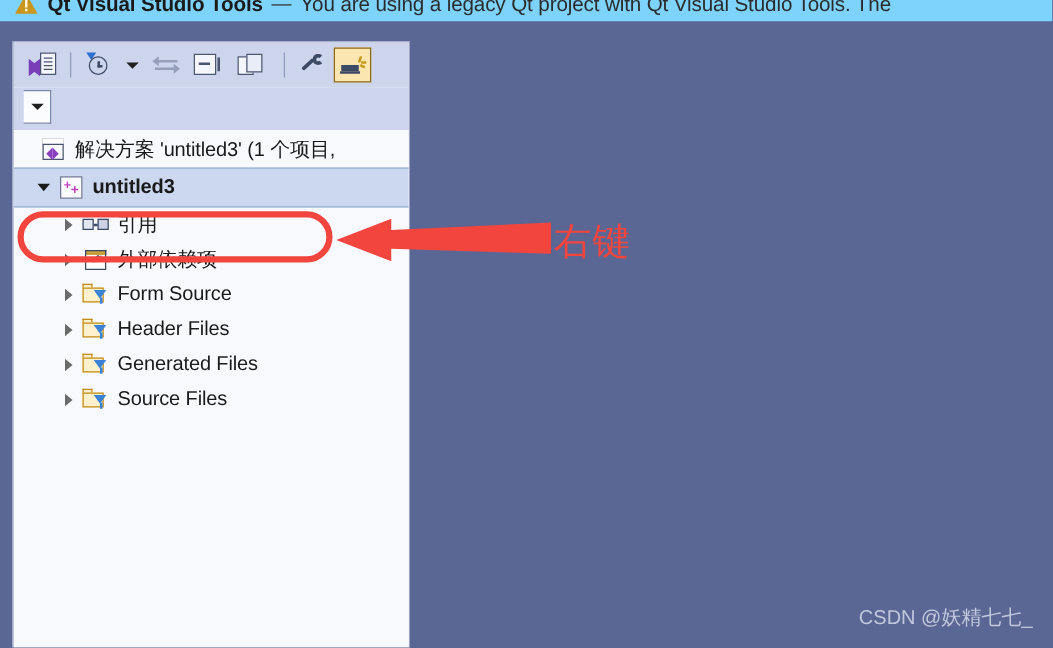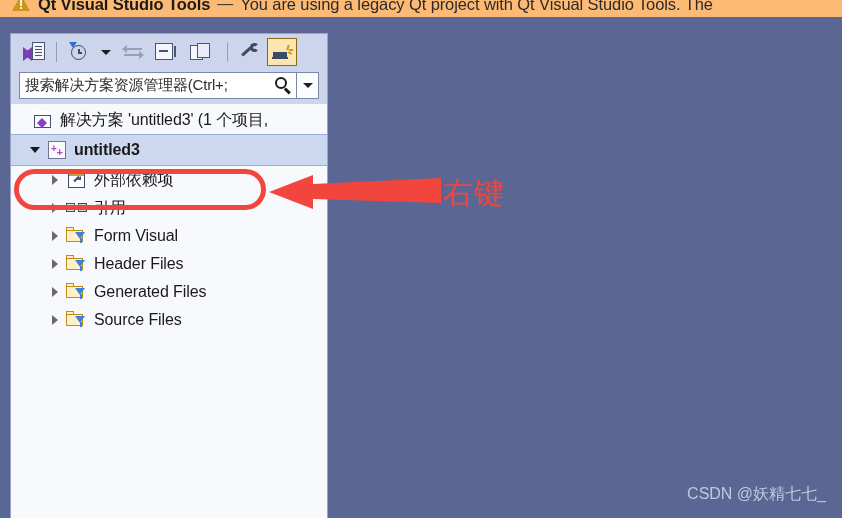--- a/index.html
+++ b/index.html
@@ -14,21 +14,21 @@
     background: #5a6794;
     position: relative;
   }
 
   
   .banner {
     position: absolute;
     left: 0; top: 0;
     width: 842px;
     height: 17px;
-    background: #fdba74;
+    background: #7dd3fc;
     overflow: hidden;
     white-space: nowrap;
     text-align: center;
   }
   .banner-inner {
     position: absolute;
     left: 0;
     top: -9px;
     height: 26px;
     display: flex;
@@ -663,29 +663,20 @@
         <div class="bar"></div>
           <div class="base"></div>
         <div class="sp s1"></div>
           <div class="sp s2"></div>
           <div class="sp s3"></div>
       </div>
     </div>
   </div>
 
   <div class="search-row">
-    <div class="search-box">
-      <span class="search-ph">搜索解决方案资源管理器(Ctrl+;</span>
-      <div class="search-mag">
-        <div class="mag-g">
-          <div class="ring"></div>
-            <div class="stick"></div>
-        </div>
-      </div>
-    </div>
     <div class="search-drop">
       <div class="tri-sm"></div>
     </div>
   </div>
 
   <div class="tree">
 
     <div class="row">
       <div class="expander"></div>
       <div class="row-icon">
@@ -711,57 +702,57 @@
         </div>
       </div>
       <span class="row-label">untitled3</span>
     </div>
 
     <div class="row">
       <div class="expander" style="margin-left:34px">
         <div class="tri-right"></div>
       </div>
       <div class="row-icon">
+        <div class="ico-ref">
+          <div class="nb n1"></div>
+            <div class="link"></div>
+            <div class="nb n2"></div>
+        </div>
+      </div>
+      <span class="row-label">引用</span>
+    </div>
+
+    <div class="row">
+      <div class="expander" style="margin-left:34px">
+        <div class="tri-right"></div>
+      </div>
+      <div class="row-icon">
         <div class="ico-ext">
           <div class="fb"></div>
             <div class="tabb"></div>
           <div class="ar"></div>
             <div class="arh"></div>
         </div>
       </div>
       <span class="row-label">外部依赖项</span>
-    </div>
-
-    <div class="row">
-      <div class="expander" style="margin-left:34px">
-        <div class="tri-right"></div>
-      </div>
-      <div class="row-icon">
-        <div class="ico-ref">
-          <div class="nb n1"></div>
-            <div class="link"></div>
-            <div class="nb n2"></div>
-        </div>
-      </div>
-      <span class="row-label">引用</span>
     </div>
 
     <div class="row">
       <div class="expander" style="margin-left:34px">
         <div class="tri-right"></div>
       </div>
       <div class="row-icon">
         <div class="ico-folder">
           <div class="tab"></div>
             <div class="body"></div>
           <div class="fun"></div>
             <div class="fstem"></div>
         </div>
       </div>
-      <span class="row-label">Form Visual</span>
+      <span class="row-label">Form Source</span>
     </div>
 
     <div class="row">
       <div class="expander" style="margin-left:34px">
         <div class="tri-right"></div>
       </div>
       <div class="row-icon">
         <div class="ico-folder">
           <div class="tab"></div>
             <div class="body"></div>

